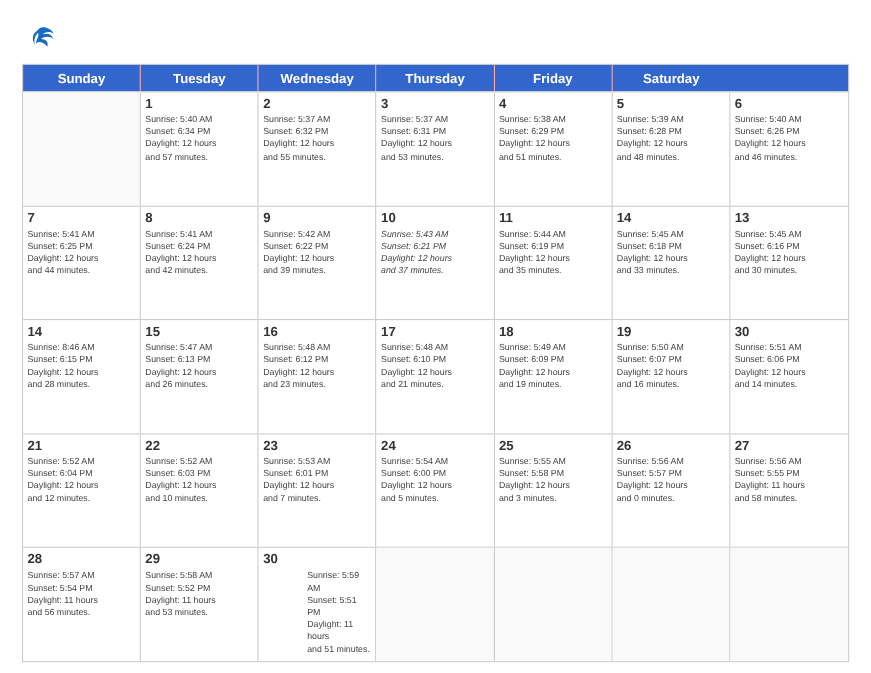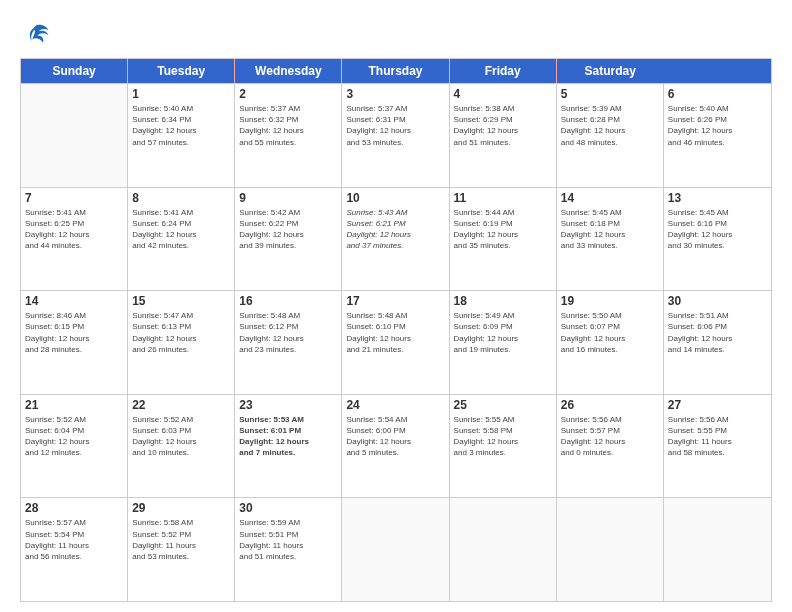--- a/index.html
+++ b/index.html
@@ -297,21 +297,21 @@
           </div>
           <div class="cal-cell">
             <span class="day-number">22</span>
             <div class="day-info" style="white-space: pre-line;">Sunrise: 5:52 AM
 Sunset: 6:03 PM
 Daylight: 12 hours
 and 10 minutes.</div>
           </div>
           <div class="cal-cell">
             <span class="day-number">23</span>
-            <div class="day-info" style="white-space: pre-line; font-weight: bold;">Sunrise: 5:53 AM
+            <div class="day-info" style="white-space: pre-line;">Sunrise: 5:53 AM
 Sunset: 6:01 PM
 Daylight: 12 hours
 and 7 minutes.</div>
           </div>
           <div class="cal-cell">
             <span class="day-number">24</span>
             <div class="day-info" style="white-space: pre-line;">Sunrise: 5:54 AM
 Sunset: 6:00 PM
 Daylight: 12 hours
 and 5 minutes.</div>
@@ -348,21 +348,21 @@
           </div>
           <div class="cal-cell">
             <span class="day-number">29</span>
             <div class="day-info" style="white-space: pre-line;">Sunrise: 5:58 AM
 Sunset: 5:52 PM
 Daylight: 11 hours
 and 53 minutes.</div>
           </div>
           <div class="cal-cell">
             <span class="day-number">30</span>
-            <div class="day-info" style="white-space: pre-line;">Sunrise: 5:59 AM
+            <div class="day-info" style="white-space: pre-line; margin-left: 40px;">Sunrise: 5:59 AM
 Sunset: 5:51 PM
 Daylight: 11 hours
 and 51 minutes.</div>
           </div>
           <div class="cal-cell empty"></div>
           <div class="cal-cell empty"></div>
           <div class="cal-cell empty"></div>
           <div class="cal-cell empty"></div>
         </div>
       </div>

